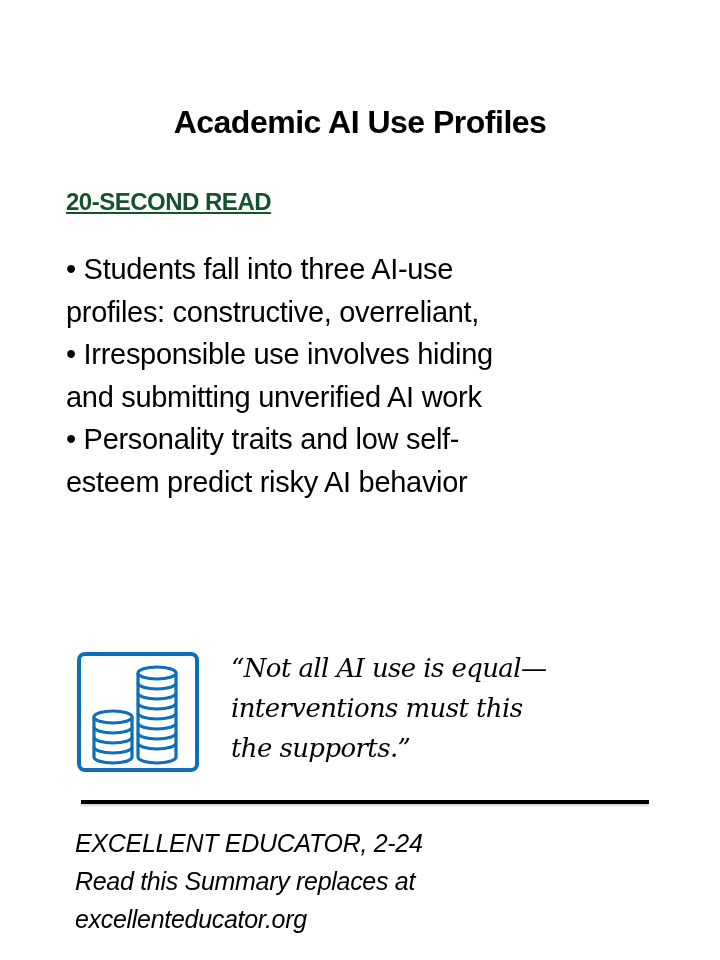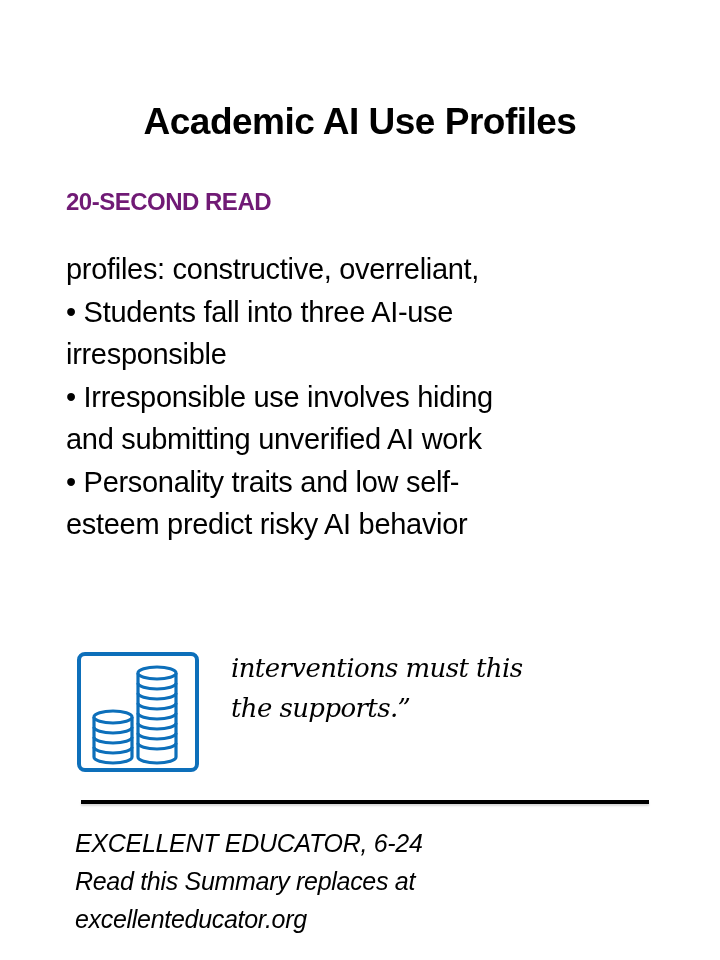--- a/index.html
+++ b/index.html
@@ -1,19 +1,19 @@
 <!DOCTYPE html>
 <html><head>
   <meta charset="utf-8">
   <style>
     html, body { margin: 0; padding: 0; background: #ffffff; }
     body { width: 720px; height: 960px; position: relative; overflow: hidden; color: #000; }
     .title {
       position: absolute; left: 0; width: 720px; top: 92px; text-align: center;
-      font-family: "Liberation Sans", sans-serif; font-weight: bold; font-size: 37px;
+      font-family: "Liberation Sans", sans-serif; font-weight: bold; font-size: 32px;
       letter-spacing: -0.5px; line-height: 60px;
     }
     .subhead {
       position: absolute; left: 66px; top: 186px;
       font-family: "Liberation Sans", sans-serif; font-weight: bold; font-size: 24px;
       letter-spacing: -0.5px; line-height: 32px;
     }
     .bullets {
       position: absolute; left: 66px; top: 248px; width: 600px;
       font-family: "Liberation Sans", sans-serif; font-size: 29px; line-height: 42.5px;
@@ -35,27 +35,26 @@
       position: absolute; left: 75px; top: 824px;
       font-family: "Liberation Sans", sans-serif; font-style: italic; font-size: 25px; line-height: 38px;
       letter-spacing: -0.3px;
     }
   </style>
 </head>
 <body>
 
 <div class="title">Academic AI Use Profiles</div>
 
-<div class="subhead" style="color: #701a75;">20-SECOND READ</div>
+<div class="subhead" style="color: #14532d; text-decoration: underline;">20-SECOND READ</div>
 
 <div class="bullets">
   <div>
+    <div>• Students fall into three AI-use</div>
     <div>profiles: constructive, overreliant,</div>
-    <div>• Students fall into three AI-use</div>
-    <div>irresponsible</div>
   </div>
   <div>
     <div>• Irresponsible use involves hiding</div>
     <div>and submitting unverified AI work</div>
   </div>
   <div>
     <div>• Personality traits and low self-</div>
     <div>esteem predict risky AI behavior</div>
   </div>
 </div>
@@ -77,23 +76,24 @@
       <path d="M57 57 a19 6 0 0 0 38 0" fill="none"></path>
       <path d="M57 67 a19 6 0 0 0 38 0" fill="none"></path>
       <path d="M57 77 a19 6 0 0 0 38 0" fill="none"></path>
       <path d="M57 87 a19 6 0 0 0 38 0" fill="none"></path>
       <ellipse cx="76" cy="17" rx="19" ry="6"></ellipse>
     </g>
   </svg>
 </div>
 
 <div class="quote">
+  <div>“Not all AI use is equal—</div>
   <div>interventions must this</div>
   <div>the supports.”</div>
 </div>
 
 <div class="rule"></div>
 
 <div class="footer">
-  <div>EXCELLENT EDUCATOR, 6-24</div>
+  <div>EXCELLENT EDUCATOR, 2-24</div>
   <div>Read this Summary replaces at</div>
   <div>excellenteducator.org</div>
 </div>
 
 </body></html>

